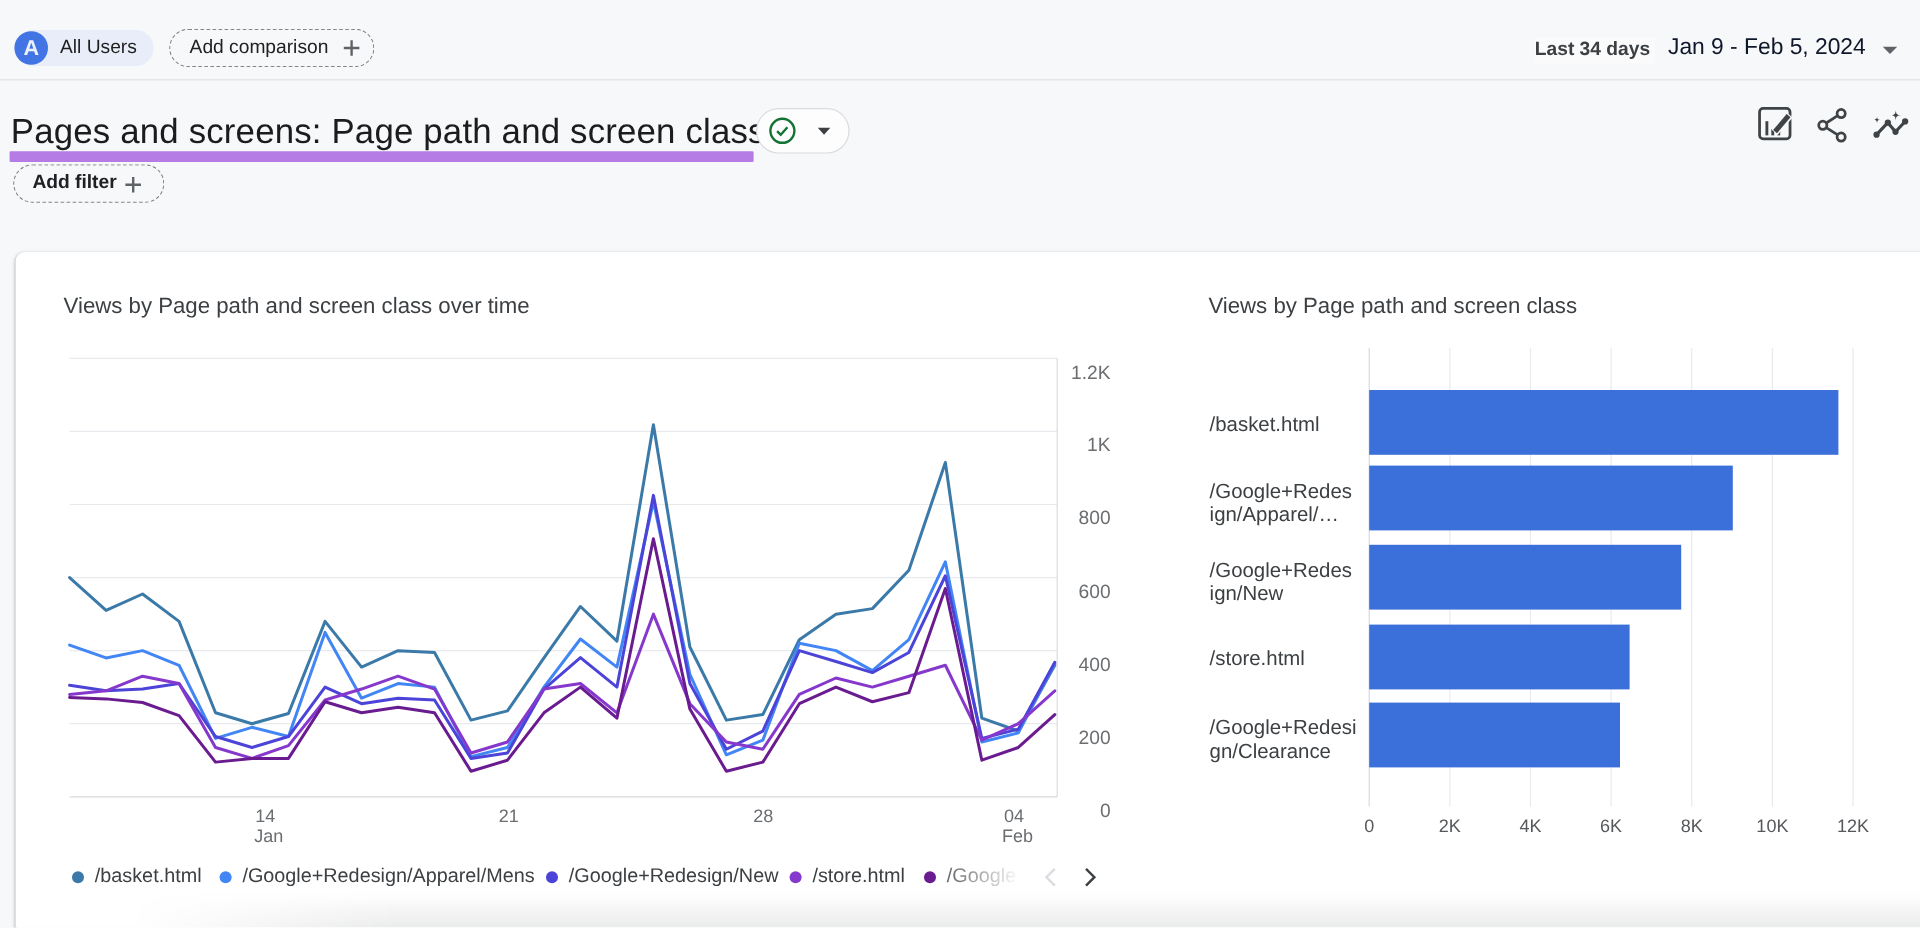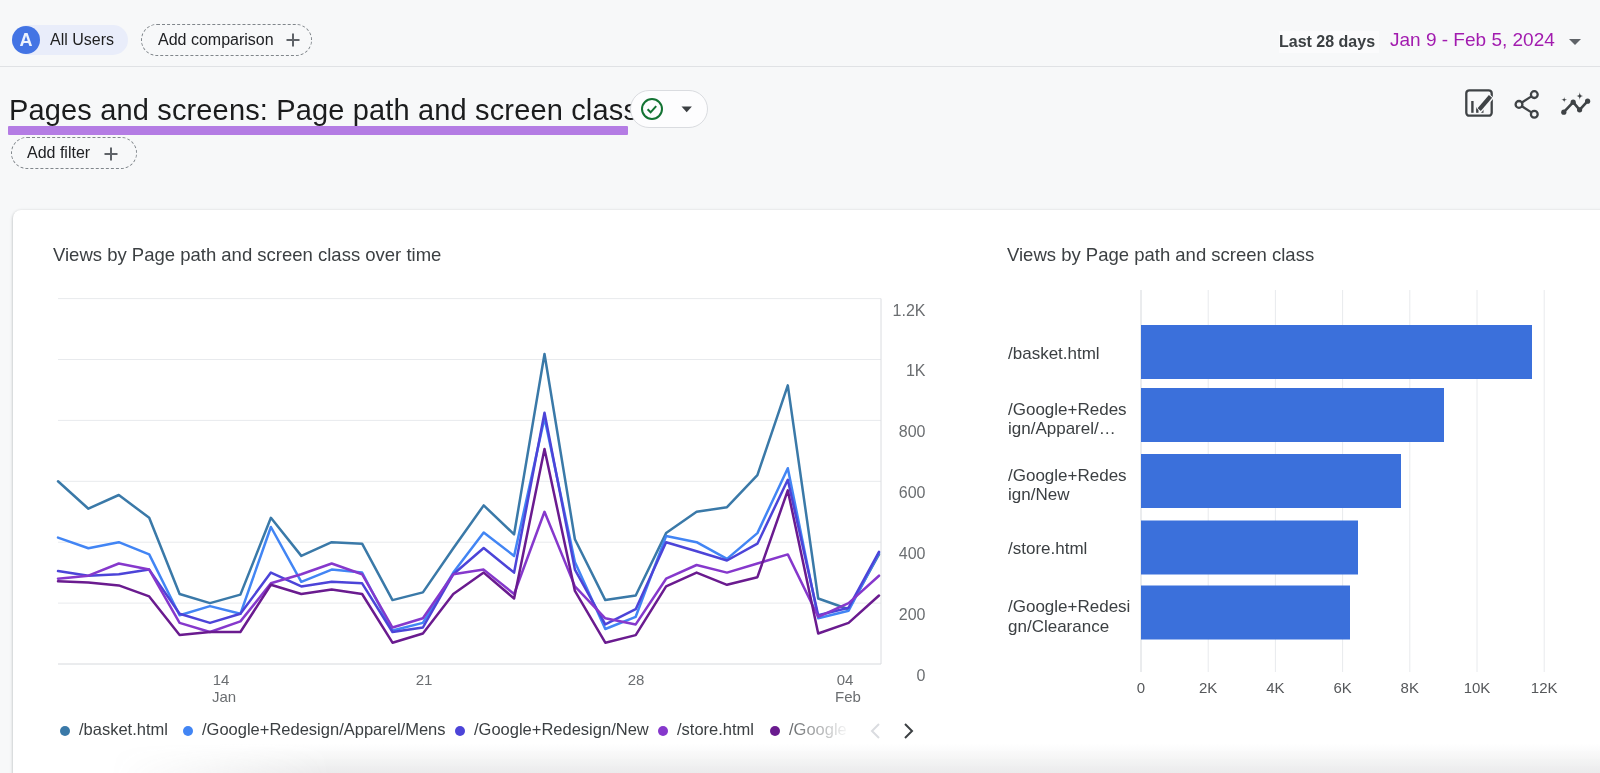--- a/index.html
+++ b/index.html
@@ -9,36 +9,36 @@
 <body>
 
 <div class="abs" style="left:13px;top:25px;width:115px;height:30px;border-radius:15px;background:#e9edfa;"></div>
 <div class="abs" style="left:12px;top:26px;width:28px;height:28px;border-radius:50%;background:#4374e4;color:#ecf2fd;font-size:18px;font-weight:bold;text-align:center;line-height:28px;">A</div>
 <div class="abs" style="left:50px;top:25px;height:46px;line-height:30px;font-size:16px;color:#1f1f1f;">All Users</div>
 <div class="abs" style="left:141px;top:24px;width:171px;height:32px;border-radius:16px;border:1px dashed #80868b;"></div>
 <div class="abs" style="left:158px;top:24px;height:32px;line-height:32px;font-size:16px;font-weight:400;color:#202124;">Add comparison</div>
 <svg class="abs" style="left:285px;top:32px" width="16" height="16" viewBox="0 0 16 16">
     <path d="M8 1.5 V14.5 M1.5 8 H14.5" stroke="#5f6368" stroke-width="2"></path>
   </svg>
-<div class="abs" style="left:1279px;top:31px;width:100px;height:22px;background:#fbfbfc;font-size:16px;font-weight:bold;color:#3c4043;line-height:22px;">Last 28 days</div>
-<div class="abs" style="left:1390px;top:29px;font-size:19px;color:#a21caf;">Jan 9 - Feb 5, 2024</div>
+<div class="abs" style="left:1279px;top:31px;width:100px;height:22px;background:#fbfbfc;font-size:16px;font-weight:bold;color:#3c4043;line-height:22px;">Last 34 days</div>
+<div class="abs" style="left:1390px;top:29px;font-size:19px;color:#0f172a;">Jan 9 - Feb 5, 2024</div>
 <div class="abs" style="left:1569px;top:39px;width:0;height:0;border-left:6px solid transparent;border-right:6px solid transparent;border-top:6.5px solid #5f6368;"></div>
 <div class="abs" style="left:0;top:66px;width:1600px;height:1px;background:#e0e2e5;"></div>
 
 <div class="abs" style="left:9px;top:94px;font-size:29px;color:#1b1c1d;letter-spacing:0.15px;">Pages and screens: Page path and screen class</div>
 <div class="abs" style="left:8px;top:126px;width:620px;height:9px;background:#b47ce4;border-radius:1px;"></div>
 <div class="abs" style="left:630px;top:90px;width:78px;height:38px;border-radius:19px;background:#fdfdfe;border:1px solid #dadce0;"></div>
 <svg class="abs" style="left:630px;top:90px;" width="78" height="38" viewBox="0 0 78 38">
   <circle cx="22" cy="19" r="10" fill="none" stroke="#137333" stroke-width="2"></circle>
   <path d="M17.6 19.3 l3 3 l5.6 -6.2" fill="none" stroke="#137333" stroke-width="2"></path>
   <path d="M51.5 16.5 l5.2 5.7 l5.2 -5.7 z" fill="#3c4043"></path>
 </svg>
 
 <div class="abs" style="left:11px;top:137px;width:126px;height:32px;border-radius:16px;border:1px dashed #80868b;"></div>
-<div class="abs" style="left:27px;top:137px;height:32px;line-height:32px;font-size:16px;font-weight:400;color:#202124;text-align:center;">Add filter</div>
+<div class="abs" style="left:27px;top:137px;height:32px;line-height:32px;font-size:16px;font-weight:700;color:#202124;text-align:center;">Add filter</div>
 <svg class="abs" style="left:103px;top:146px" width="16" height="16" viewBox="0 0 16 16">
     <path d="M8 1.5 V14.5 M1.5 8 H14.5" stroke="#5f6368" stroke-width="2"></path>
   </svg>
 
 <div class="abs" style="left:13px;top:210px;width:1597px;height:575px;background:#fff;border-radius:8px;box-shadow:0 1px 2px rgba(60,64,67,.25),0 1px 3px 1px rgba(60,64,67,.12);"></div>
 
 <svg class="abs" style="left:0;top:0;" width="1600" height="773" viewBox="0 0 1600 773">
   <text x="53" y="261" font-size="18.5" fill="#3c4043">Views by Page path and screen class over time</text>
   <text x="1007" y="261" font-size="18.5" fill="#3c4043">Views by Page path and screen class</text>
   <g stroke="#3f4346" fill="none" stroke-width="2.3">

